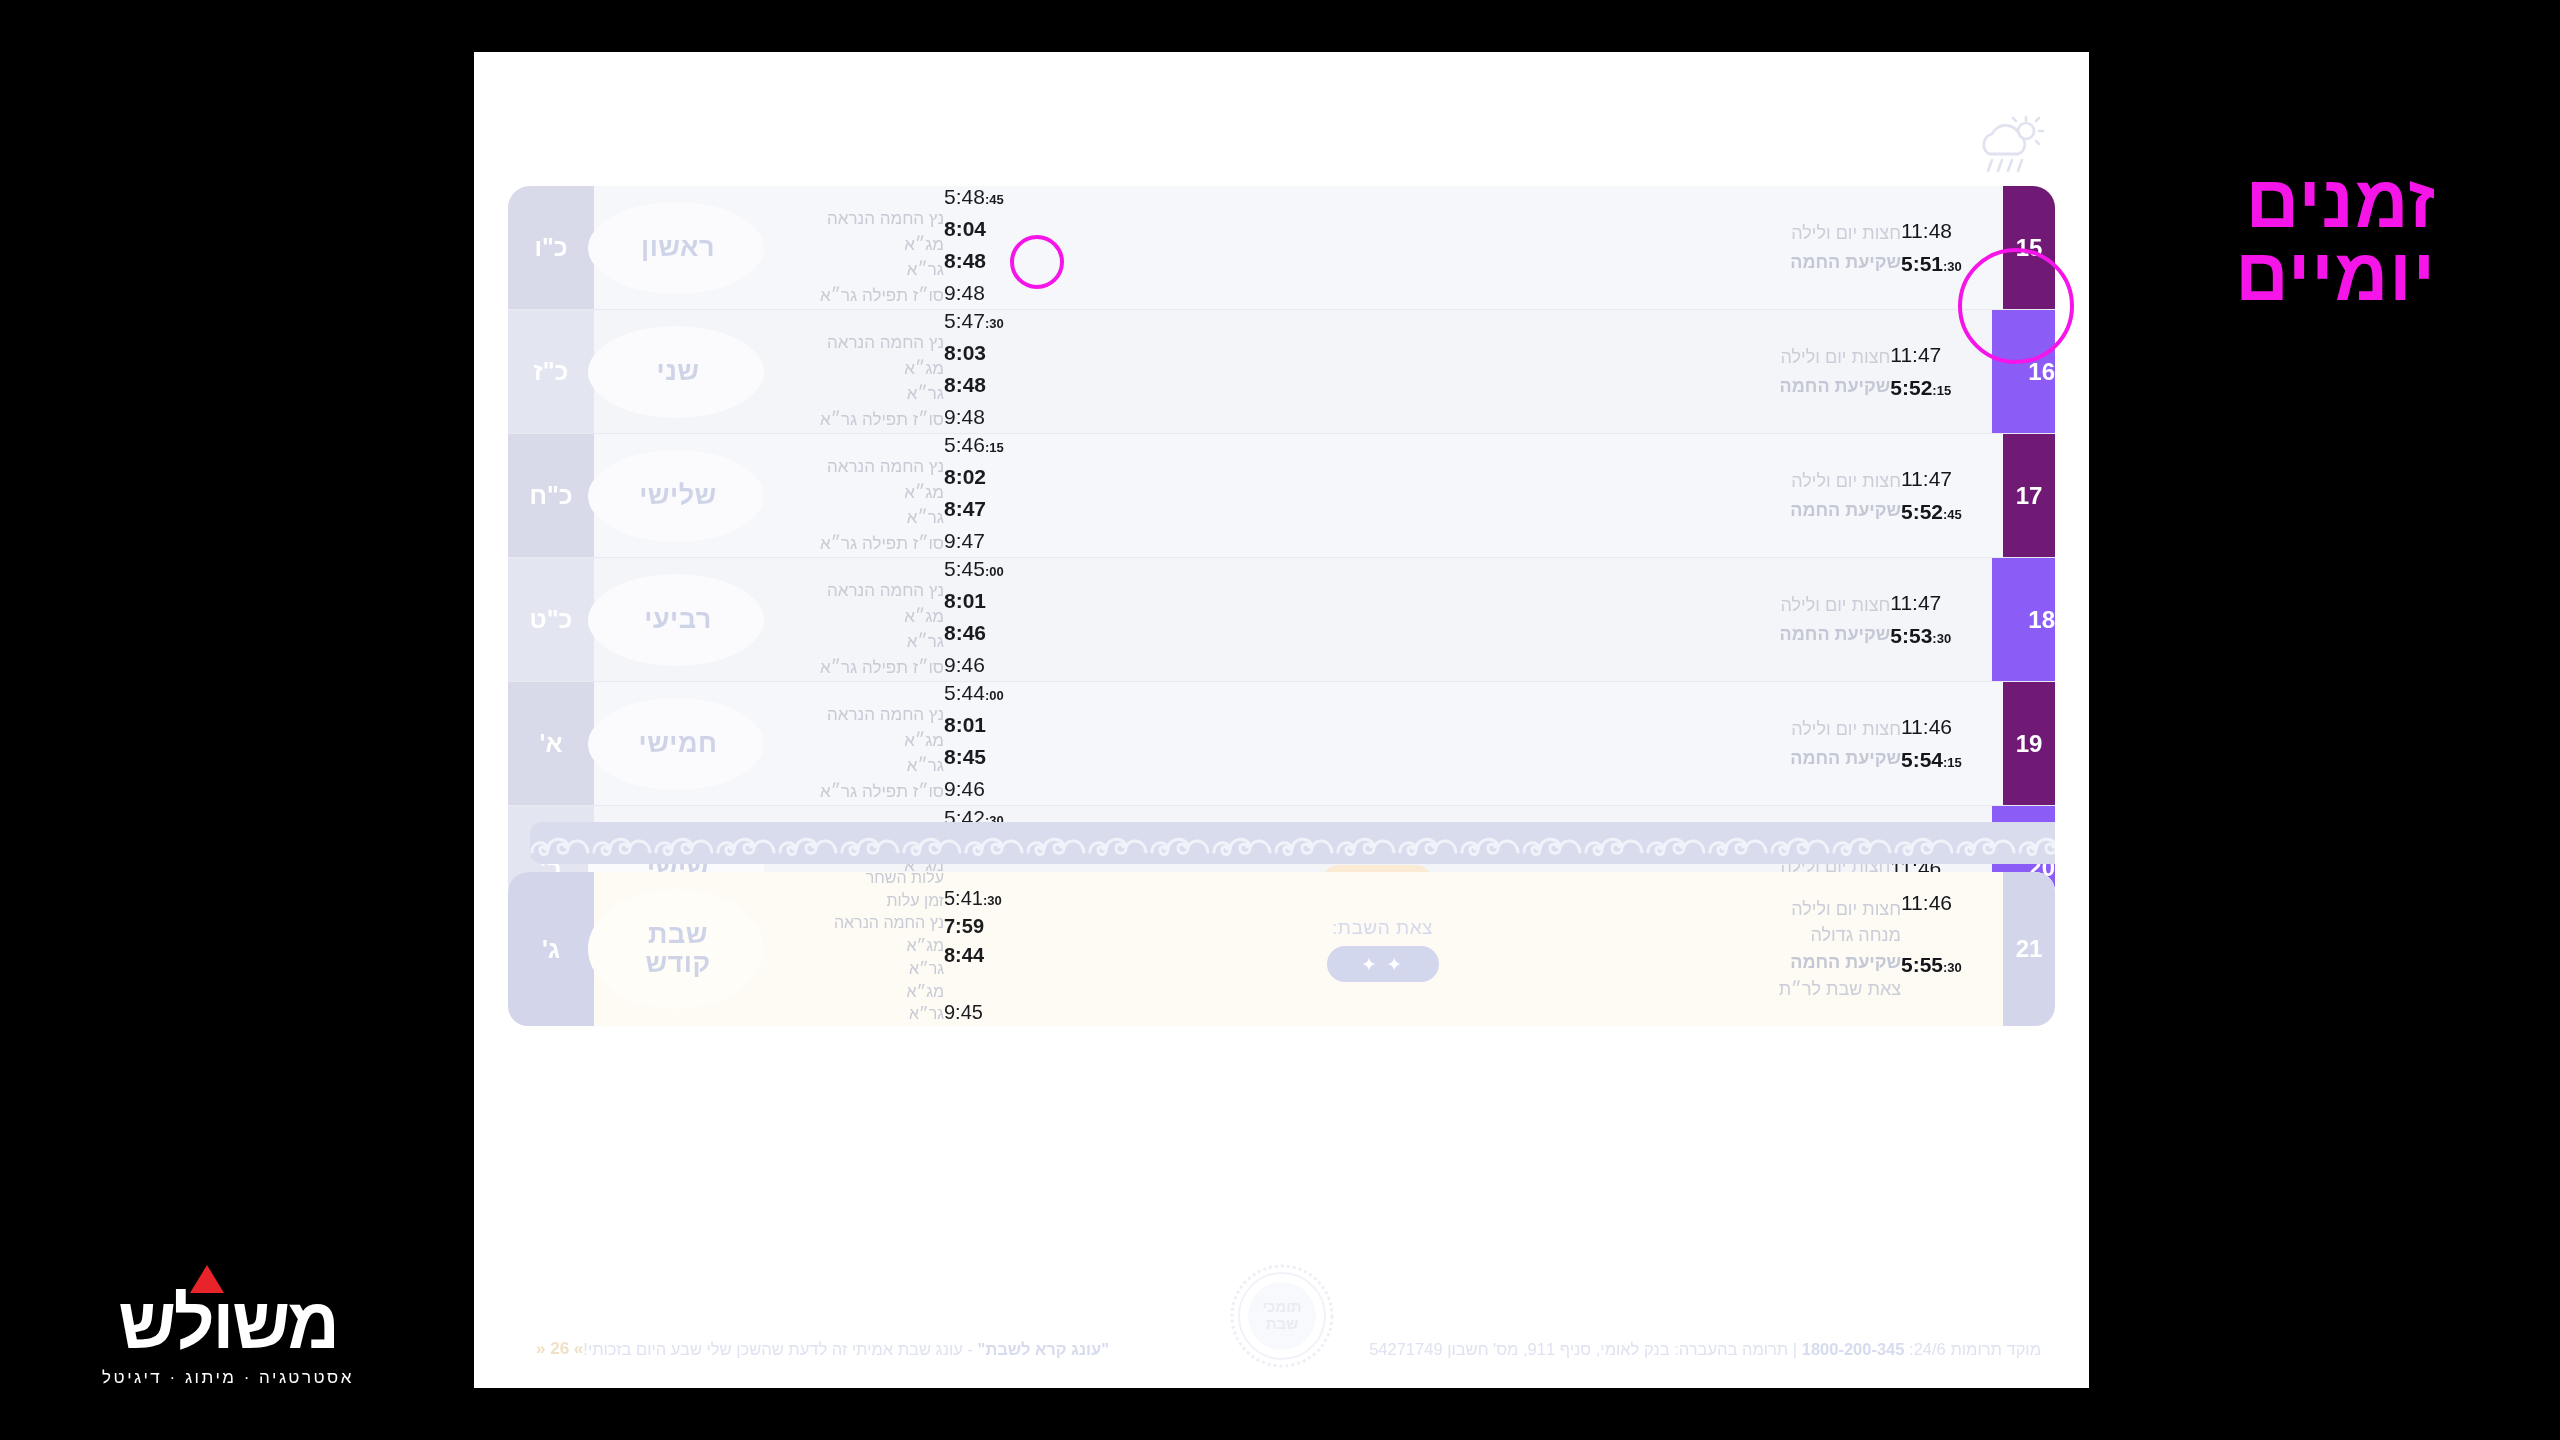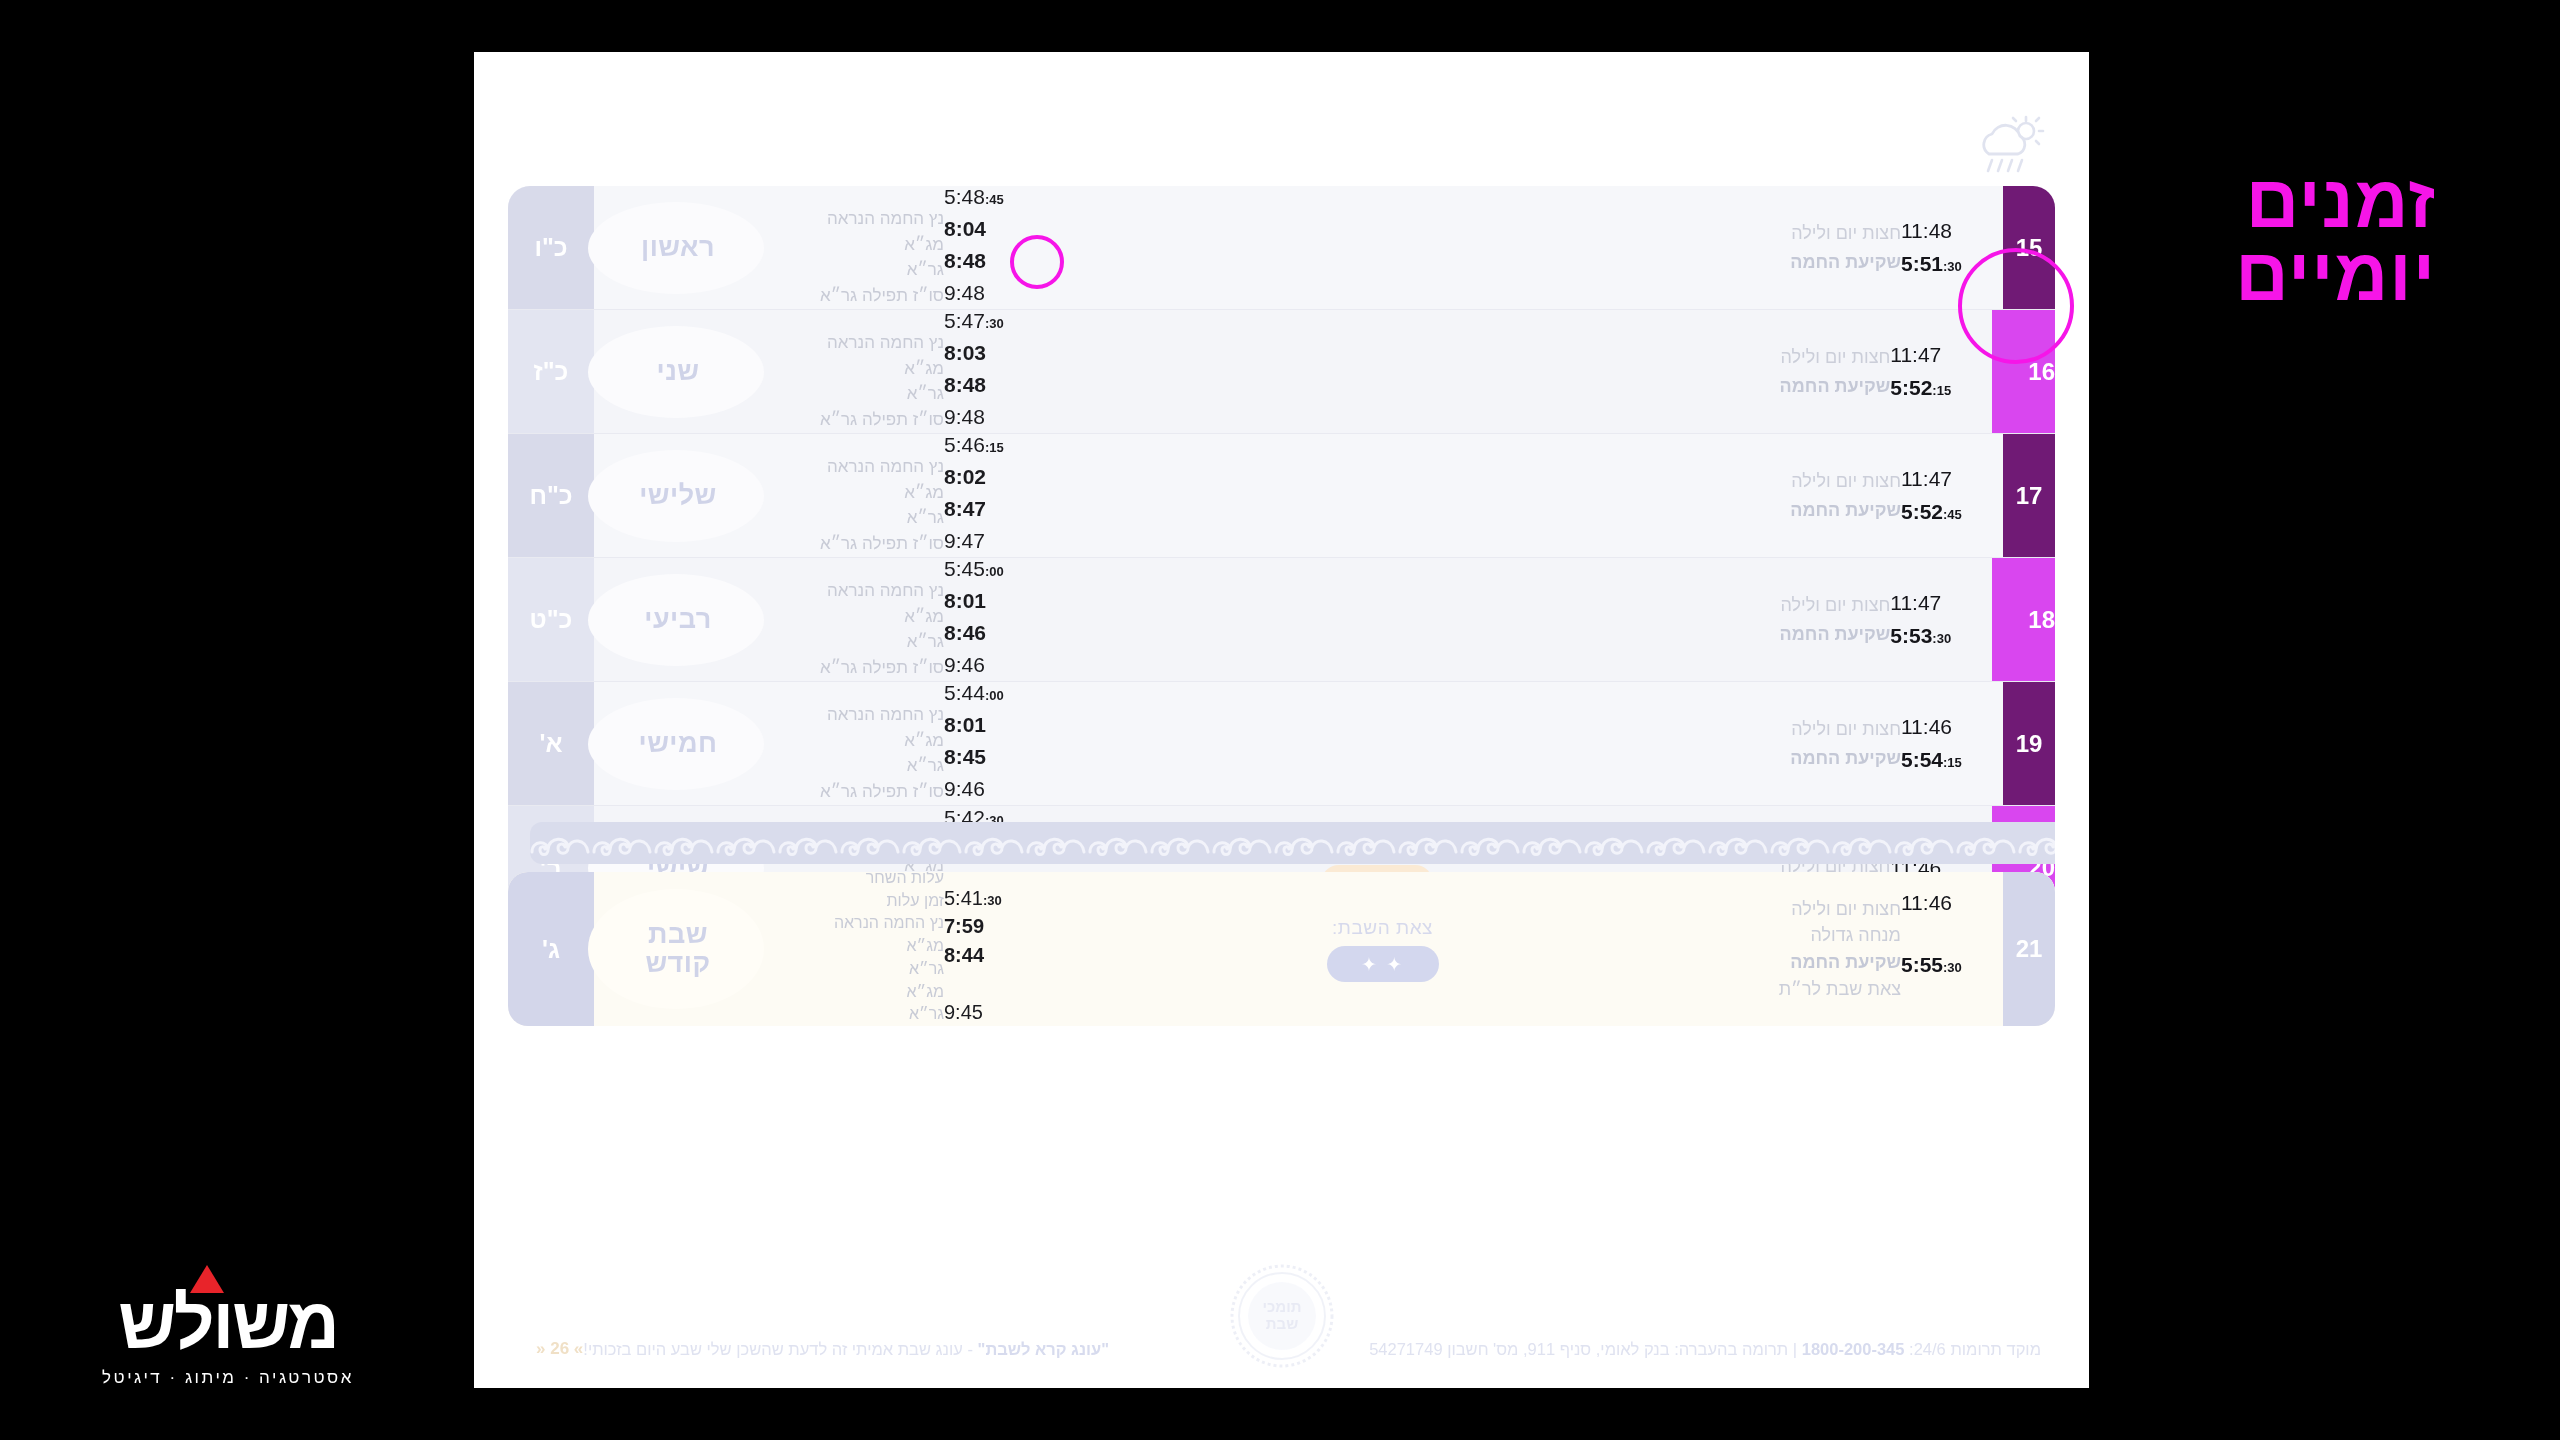--- a/index.html
+++ b/index.html
@@ -227,21 +227,21 @@
   
   .greg-date {
     flex: 0 0 52px;
     background: #701a75;
     display: flex; align-items: center; justify-content: center;
     color: #ffffff;
     font-size: 24px;
     font-weight: 700;
     position: relative;
   }
-  .day-row.alt .greg-date { background: #d946ef; padding-left: 36px; }
+  .day-row.alt .greg-date { background: #8b5cf6; padding-left: 36px; }
 
   
   #ornament {
     position: absolute;
     left: 56px; top: 770px;
     width: 1525px; height: 42px;
     background: #d9dcec;
     border-radius: 12px 0 0 12px;
     overflow: hidden;
   }

